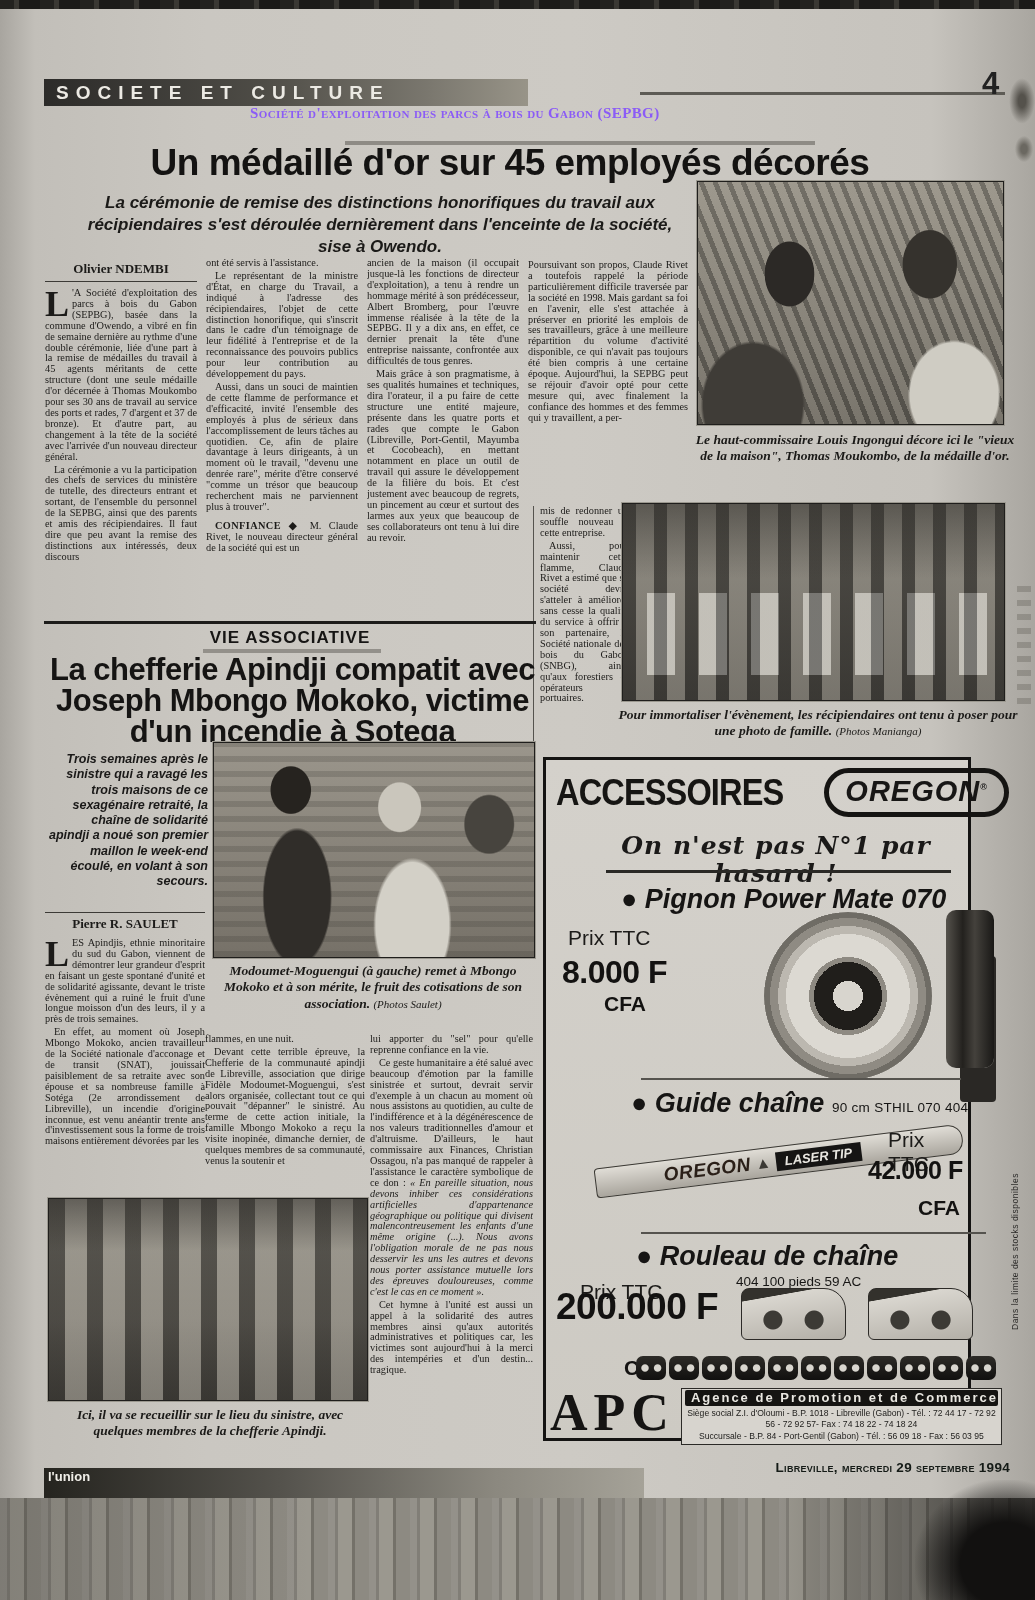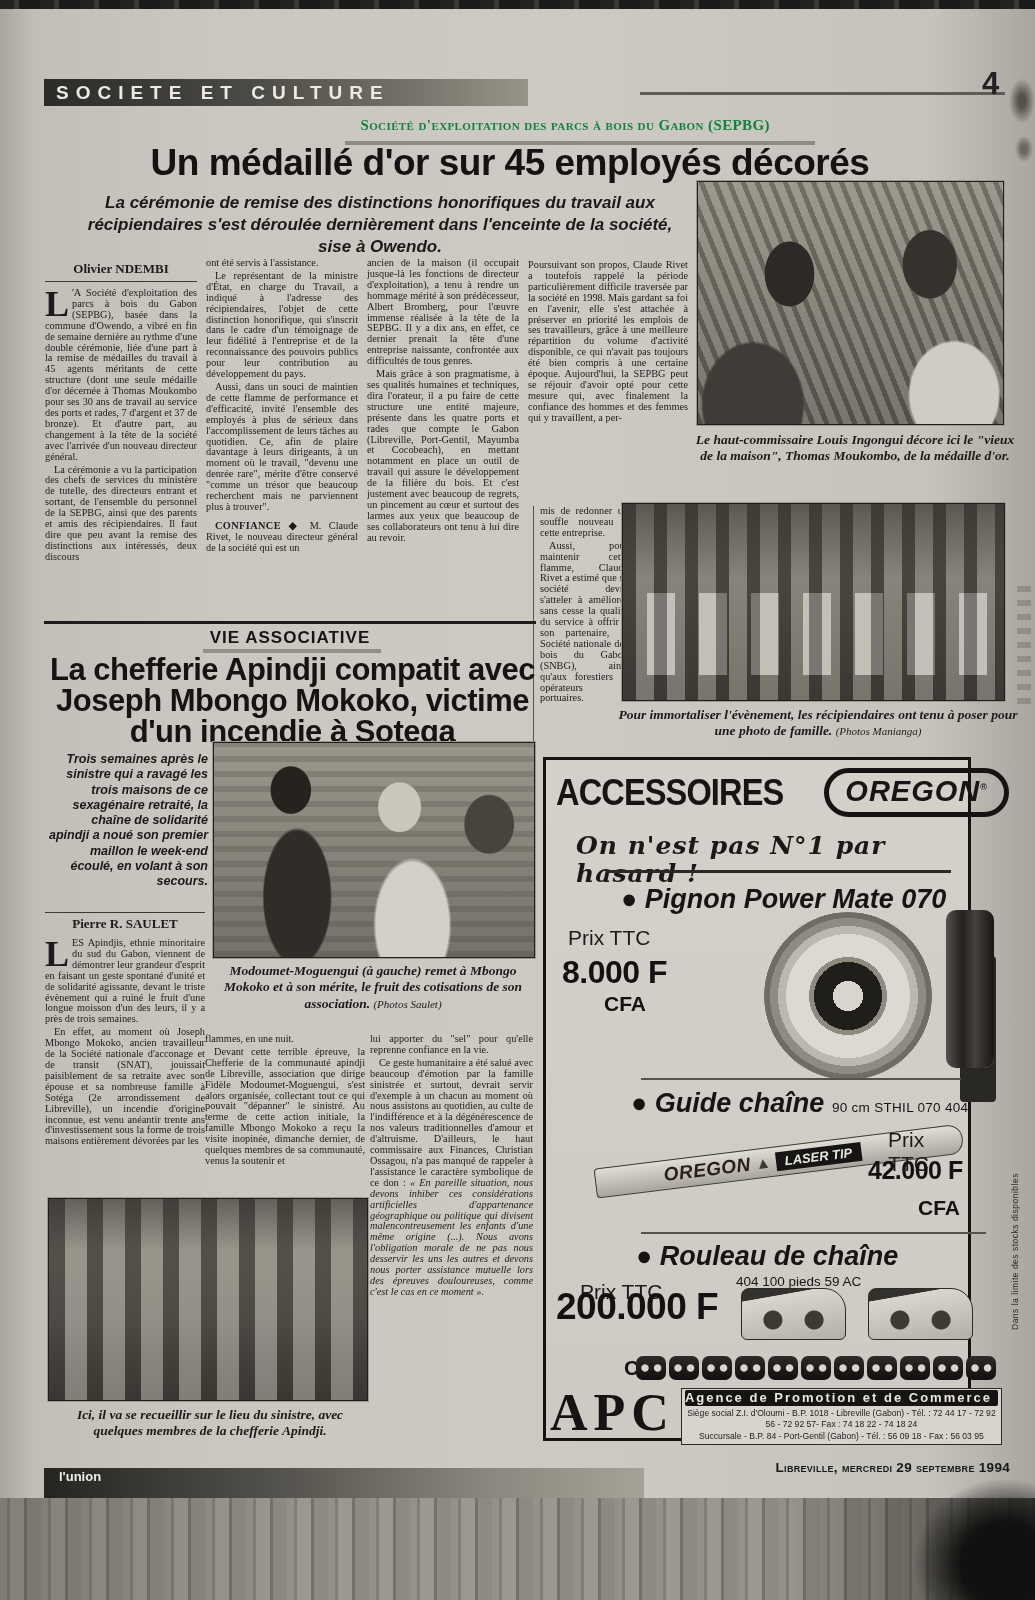--- a/index.html
+++ b/index.html
@@ -26,22 +26,22 @@
 
   
   .section-bar { left:44px; top:79px; width:484px; height:27px;
     background: linear-gradient(90deg,#2c2b29,#4e4c46 45%,#7b786f 80%,#989488);
     color:#eceae4; font:700 19px "Liberation Sans", sans-serif; letter-spacing:7px;
     padding:3px 0 0 12px; }
   .header-rule { left:640px; top:92px; width:365px; height:3px; background:#5d5b55; }
   .page-num { left:982px; top:66px; font:700 31px "Liberation Sans", sans-serif; color:#222; }
 
   
-  .kicker { left:250px; top:117px; width:520px; text-align:right;
-    font:700 15px "Liberation Serif", serif; font-variant:small-caps; letter-spacing:.4px; color:#15803d; }
+  .kicker { left:250px; top:105px; width:520px; text-align:left;
+    font:700 15px "Liberation Serif", serif; font-variant:small-caps; letter-spacing:.4px; color:#8b5cf6; }
   .kicker-rule { left:345px; top:141px; width:470px; height:4px; background:#8e8b85; }
   .headline1 { left:60px; top:144px; width:900px; text-align:center;
     font:700 37px/1.05 "Liberation Sans", sans-serif; letter-spacing:-.5px; color:#141312; }
   .standfirst { left:70px; top:192px; width:620px; text-align:center;
     font:italic 600 17px/1.3 "Liberation Sans", sans-serif; color:#1b1a18; }
 
   
   .bodycol { font:10.3px/1.06 "Liberation Serif", serif; text-align:justify; overflow:hidden; }
   .bodycol p { margin:0 0 2px 0; text-indent:9px; }
   .bodycol p.nohang { text-indent:0; }
@@ -108,21 +108,21 @@
   .a2c3 { left:370px; top:1034px; width:163px; height:420px; }
 
   
   .adbox { left:543px; top:757px; width:428px; height:684px; border:3px solid #141312;
     background:linear-gradient(#d4d1cb,#cdcac3); }
   .ad-head { position:absolute; left:10px; top:8px; width:440px; display:flex; align-items:center; gap:10px; }
   .ad-title { font:800 37px/1 "Liberation Sans", sans-serif; letter-spacing:-1px; transform:scaleX(.88); transform-origin:left; color:#161513; white-space:nowrap; }
   .oregon-logo { border:5px solid #151412; border-radius:30px; padding:4px 16px 6px;
     font:italic 900 29px/1 "Liberation Sans", sans-serif; letter-spacing:1px; color:#171615; white-space:nowrap; }
   .oregon-logo sup { font:700 9px "Liberation Sans", sans-serif; }
-  .ad-slogan { position:absolute; left:30px; top:72px; width:400px; 
+  .ad-slogan { position:absolute; left:30px; top:72px; width:400px; text-align:center;
     font:italic 700 25px/1.1 "DejaVu Serif", serif; letter-spacing:1px; color:#1a1918; }
   .ad-slogan-rule { position:absolute; left:60px; top:110px; width:345px; height:2.5px; background:#2a2926; }
   .ad-item { position:absolute; font:italic 800 27px/1 "Liberation Sans", sans-serif; color:#161514; white-space:nowrap; }
   .ad-item .spec { font:400 13.5px "Liberation Sans", sans-serif; font-style:normal; letter-spacing:.3px; }
   .item1 { left:75px; top:126px; }
   .item2 { left:85px; top:330px; }
   .item3 { left:90px; top:483px; }
   .price-label { position:absolute; font:400 21px "Liberation Sans", sans-serif; color:#1c1b19; }
   .price { position:absolute; font:800 32px/1 "Liberation Sans", sans-serif; color:#131211; letter-spacing:-.5px; }
   .price-cfa { position:absolute; font:800 21px "Liberation Sans", sans-serif; color:#131211; }
@@ -152,30 +152,30 @@
     border:1px solid #2c2a27; }
   .chain { position:absolute; left:90px; top:596px; width:360px; display:flex; gap:3px; }
   .chain span { width:30px; height:24px; border-radius:7px;
     background:
       radial-gradient(circle at 30% 50%, #d9d6cf 3.2px, rgba(0,0,0,0) 4.2px),
       radial-gradient(circle at 72% 50%, #d9d6cf 3.2px, rgba(0,0,0,0) 4.2px),
       linear-gradient(#2d2b27,#11100f); }
   .apc-row { position:absolute; left:4px; top:628px; width:452px; display:flex; gap:6px; }
   .apc-letters { font:700 52px/0.9 "Liberation Serif", serif; letter-spacing:6px; color:#151413; padding-top:2px; }
   .apc-right { flex:1; border:1.5px solid #2b2a27; background:#d7d4ce; padding:1px 3px 2px; }
-  .apc-bar { background:#151412; color:#e9e7e1; text-align:left;
+  .apc-bar { background:#151412; color:#e9e7e1; text-align:right;
     font:800 13px/16px "Liberation Sans", sans-serif; letter-spacing:2px; border-radius:2px; }
   .apc-addr { font:400 8.6px/1.25 "Liberation Sans", sans-serif; text-align:center; color:#1d1c1a; margin-top:2px; }
   .stock-note { left:1010px; top:1120px; height:210px; writing-mode:vertical-rl; transform:rotate(180deg);
     font:400 8.5px "Liberation Sans", sans-serif; letter-spacing:.5px; color:#2a2927; }
 
   
   .footer-bar { left:44px; top:1468px; width:600px; height:32px;
     background: linear-gradient(90deg,#25241f,#55534d 40%,#8b887f 75%,#a5a298);
-    color:#f0eee8; font:700 13px/18px "Liberation Sans", sans-serif; padding-left:15px; }
+    color:#f0eee8; font:700 13px/18px "Liberation Sans", sans-serif; padding-left:4px; }
   .footer-date { left:770px; top:1460px; width:240px; text-align:right;
     font:700 13.5px "Liberation Sans", sans-serif; font-variant:small-caps; letter-spacing:.3px; color:#16211c; color:#141a16; }
 </style>
 </head>
 <body>
 
 <div class="abs scan-top"></div>
 
 <div class="abs section-bar">
   <span>SOCIETE ET CULTURE</span>
@@ -237,20 +237,21 @@
   <span class="credit">(Photos Saulet)</span>
 </div>
 
 <div class="abs bodycol a2c2">
   <p class="nohang">flammes, en une nuit.</p>
   <p>Devant cette terrible épreuve, la Chefferie de la communauté apindji de Libreville, association que dirige Fidèle Modoumet-Moguengui, s'est alors organisée, collectant tout ce qui pouvait "dépanner" le sinistré. Au terme de cette action initiale, la famille Mbongo Mokoko a reçu la visite inopinée, dimanche dernier, de quelques membres de sa communauté, venus la soutenir et</p>
 </div>
 <div class="abs bodycol a2c3">
   <p class="nohang">lui apporter du "sel" pour qu'elle reprenne confiance en la vie.</p>
   <p><span>Ce geste humanitaire a été salué avec beaucoup d'émotion par la famille sinistrée et surtout, devrait servir d'exemple à un chacun au moment où nous assistons au quotidien, au culte de l'indifférence et à la dégénérescence de nos valeurs traditionnelles d'amour et d'altruisme. D'ailleurs, le haut commissaire aux Finances, Christian Ossagou, n'a pas manqué de rappeler à l'assistance le caractère symbolique de ce don : </span><i>« En pareille situation, nous devons inhiber ces considérations artificielles d'appartenance géographique ou politique qui divisent malencontreusement les enfants d'une même origine (...). Nous avons l'obligation morale de ne pas nous desservir les uns les autres et devons nous porter assistance mutuelle lors des épreuves douloureuses, comme c'est le cas en ce moment ».</i></p>
+  <p>Cet hymne à l'unité est aussi un appel à la solidarité des autres membres ainsi qu'aux autorités administratives et politiques car, les victimes sont aujourd'hui à la merci des intempéries et d'un destin... tragique.</p>
 </div>
 
 <div class="abs photo photo4"></div>
 <div class="abs caption cap4">Ici, il va se recueillir sur le lieu du sinistre, avec quelques membres de la chefferie Apindji.</div>
 
 <div class="abs adbox">
   <div class="ad-head">
     <span class="ad-title">ACCESSOIRES</span>
     <span class="oregon-logo"><span>OREGON</span><sup>®</sup></span>
   </div>

